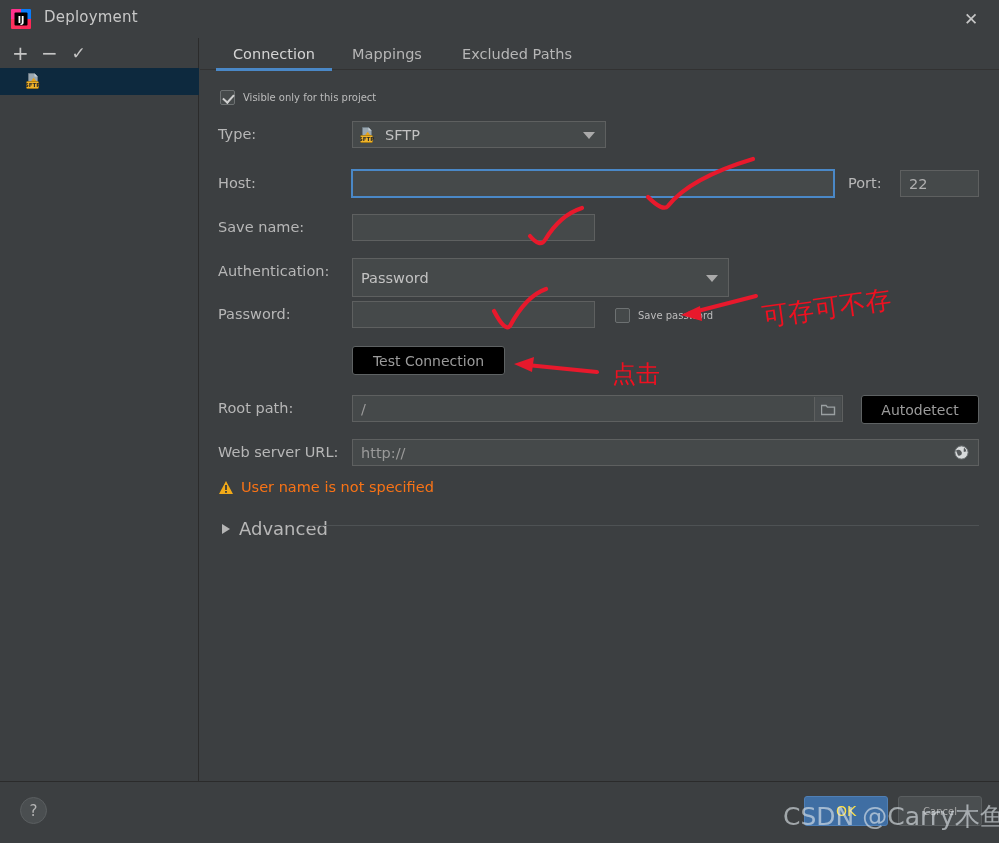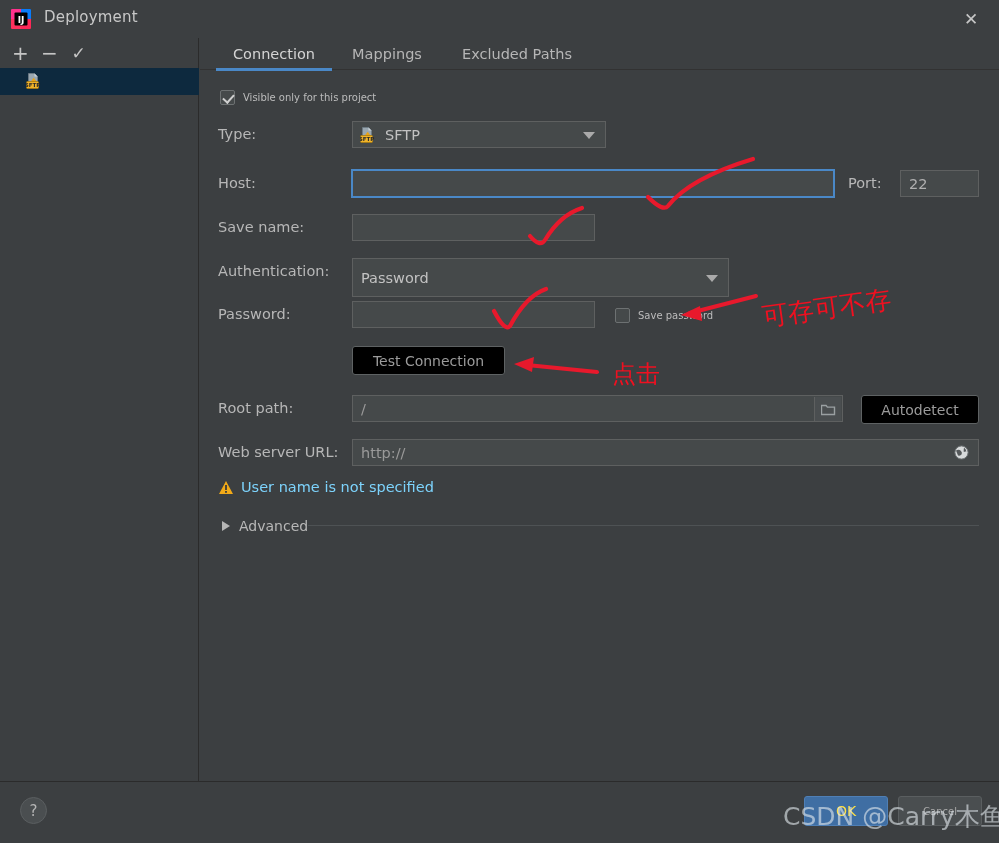--- a/index.html
+++ b/index.html
@@ -153,30 +153,30 @@
   .chk.checked::after {
     content: "";
     position: absolute; left: 4px; top: 1px;
     width: 5px; height: 9px;
     border: solid #cfcfcf; border-width: 0 2px 2px 0;
     transform: rotate(42deg);
   }
   .chk-label { font-size: 10px; color: #bcbcbc; white-space: nowrap; }
 
   .warn-row { position: absolute; display: flex; align-items: center; gap: 7px; }
-  .warn-text { font-size: 14.5px; color: #7dd3fc; }
+  .warn-text { font-size: 14.5px; color: #f97316; }
 
   .adv-row { position: absolute; display: flex; align-items: center; gap: 9px; }
   .adv-tri {
     width: 0; height: 0;
     border-top: 5px solid transparent;
     border-bottom: 5px solid transparent;
     border-left: 8px solid #b5b5b5;
   }
-  .adv-label { font-size: 14px; color: #b8b8b8; }
+  .adv-label { font-size: 18px; color: #b8b8b8; }
   .adv-line { position: absolute; height: 1px; background: #4e5254; }
 
   
   .bottombar {
     position: absolute; left: 0; bottom: 0; width: 999px; height: 62px;
     background: #3c3f41;
     border-top: 1px solid #2b2b2b;
   }
   .help-btn {
     position: absolute; left: 20px; top: 15px;

